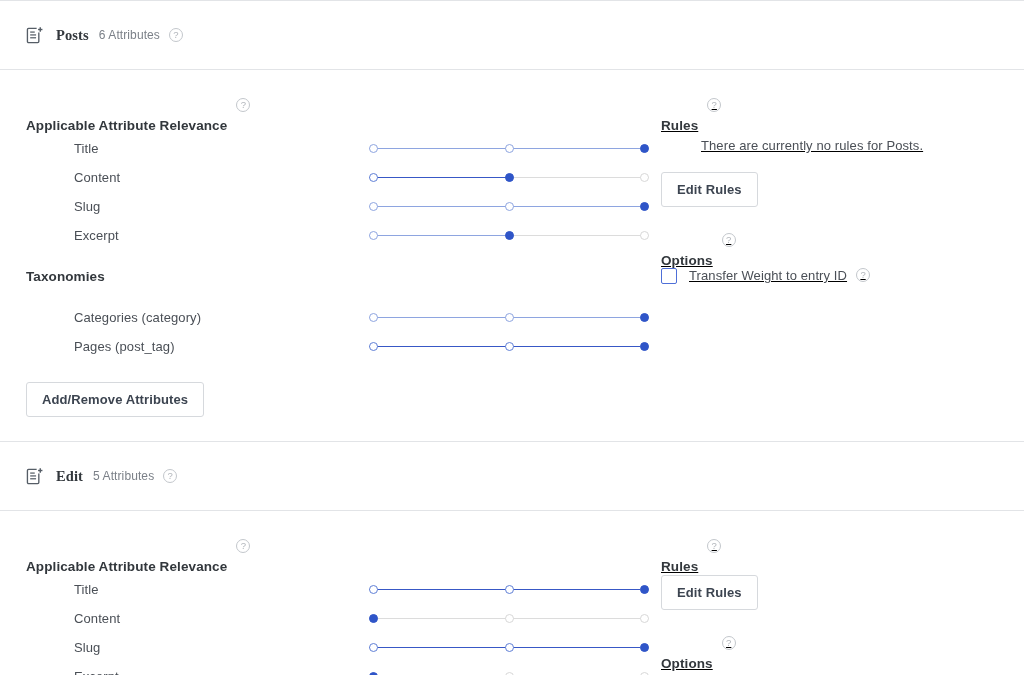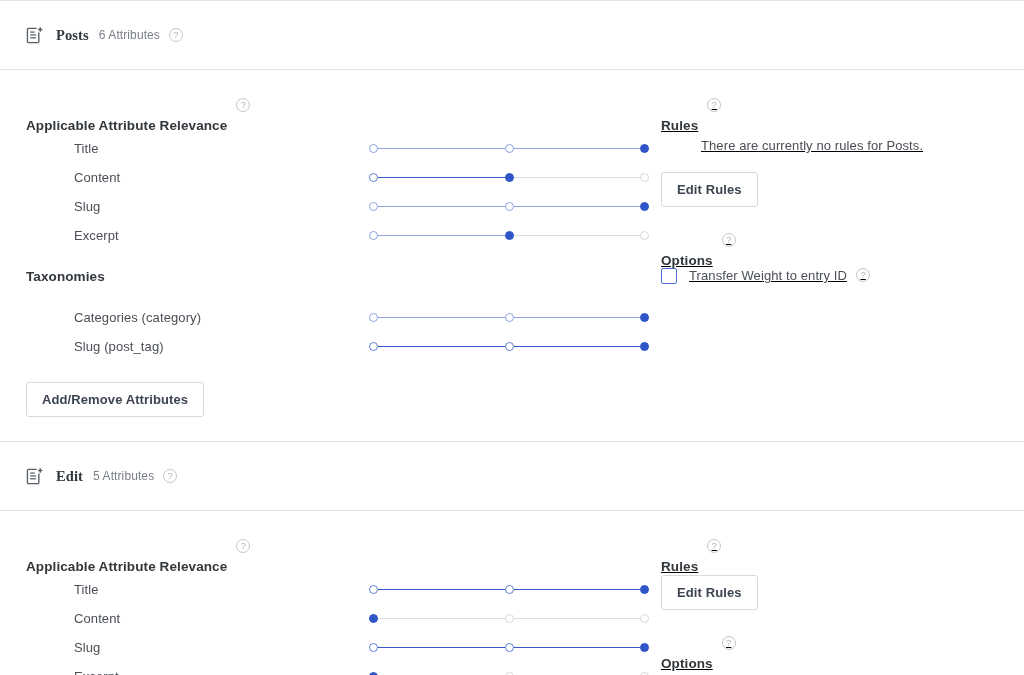--- a/index.html
+++ b/index.html
@@ -217,21 +217,21 @@
             <span class="row-label">Categories (category)</span>
             <span class="slider">
               <span class="track"></span>
               <span class="fill light" style="width:271px;"></span>
               <span class="stop s0 onl"></span>
               <span class="stop s1 onl"></span>
               <span class="stop s2 filled"></span>
             </span>
           </div>
           <div class="row">
-            <span class="row-label">Slug (post_tag)</span>
+            <span class="row-label">Pages (post_tag)</span>
             <span class="slider">
               <span class="track"></span>
               <span class="fill" style="width:271px;"></span>
               <span class="stop s0 on"></span>
               <span class="stop s1 on"></span>
               <span class="stop s2 filled"></span>
             </span>
           </div>
         </div>
 

